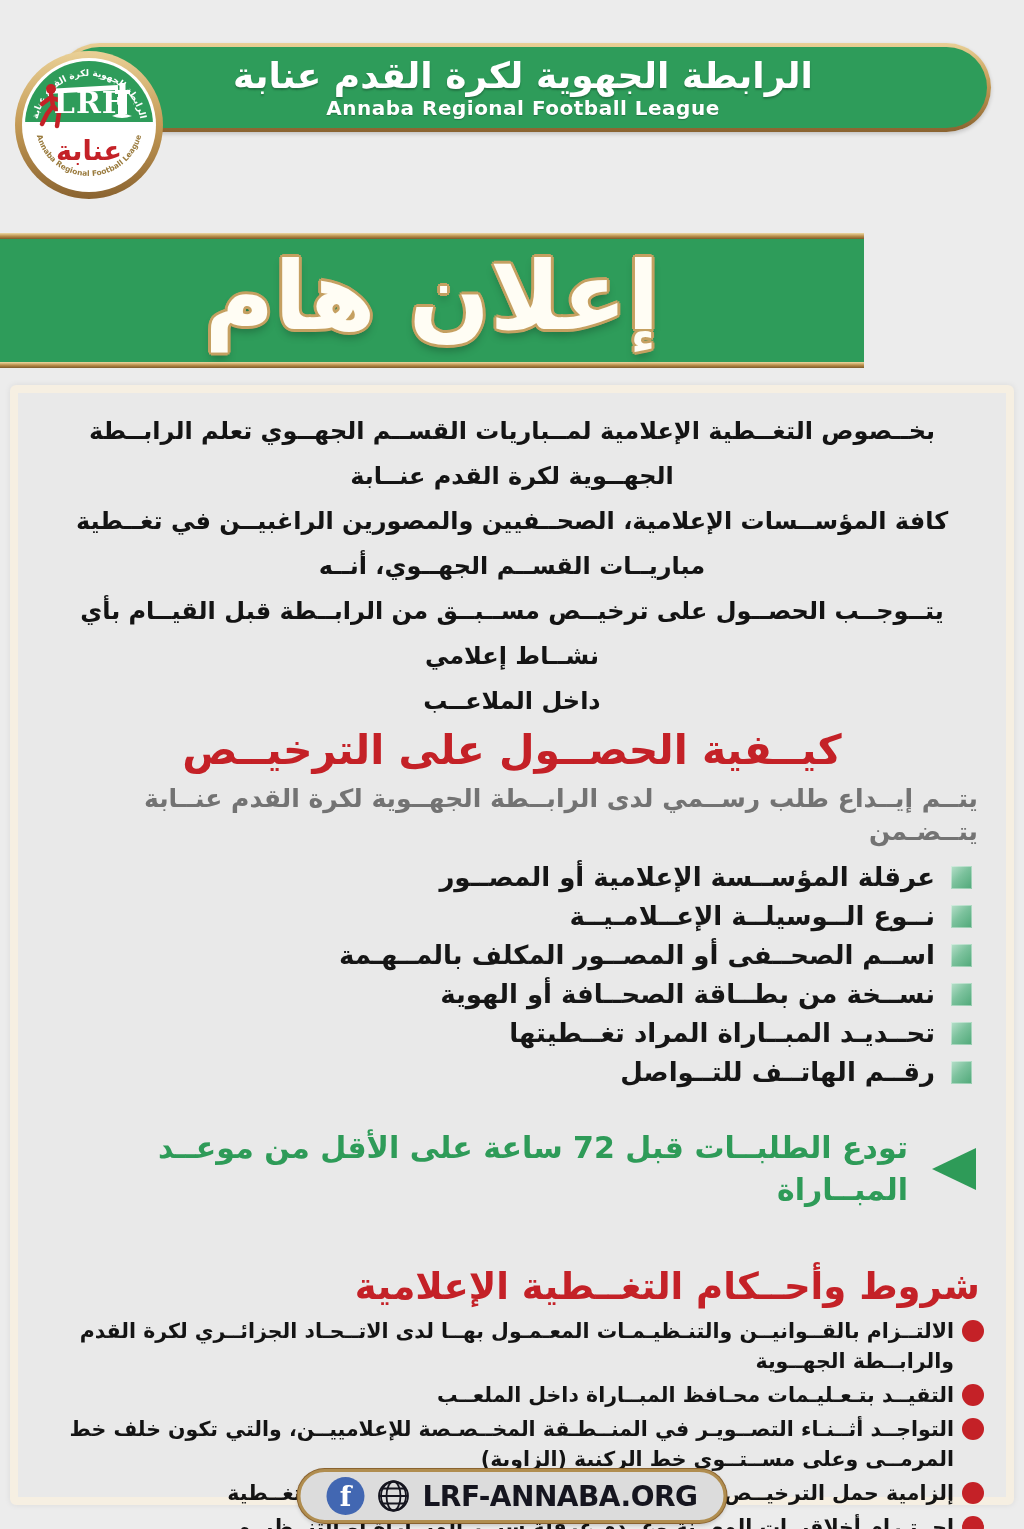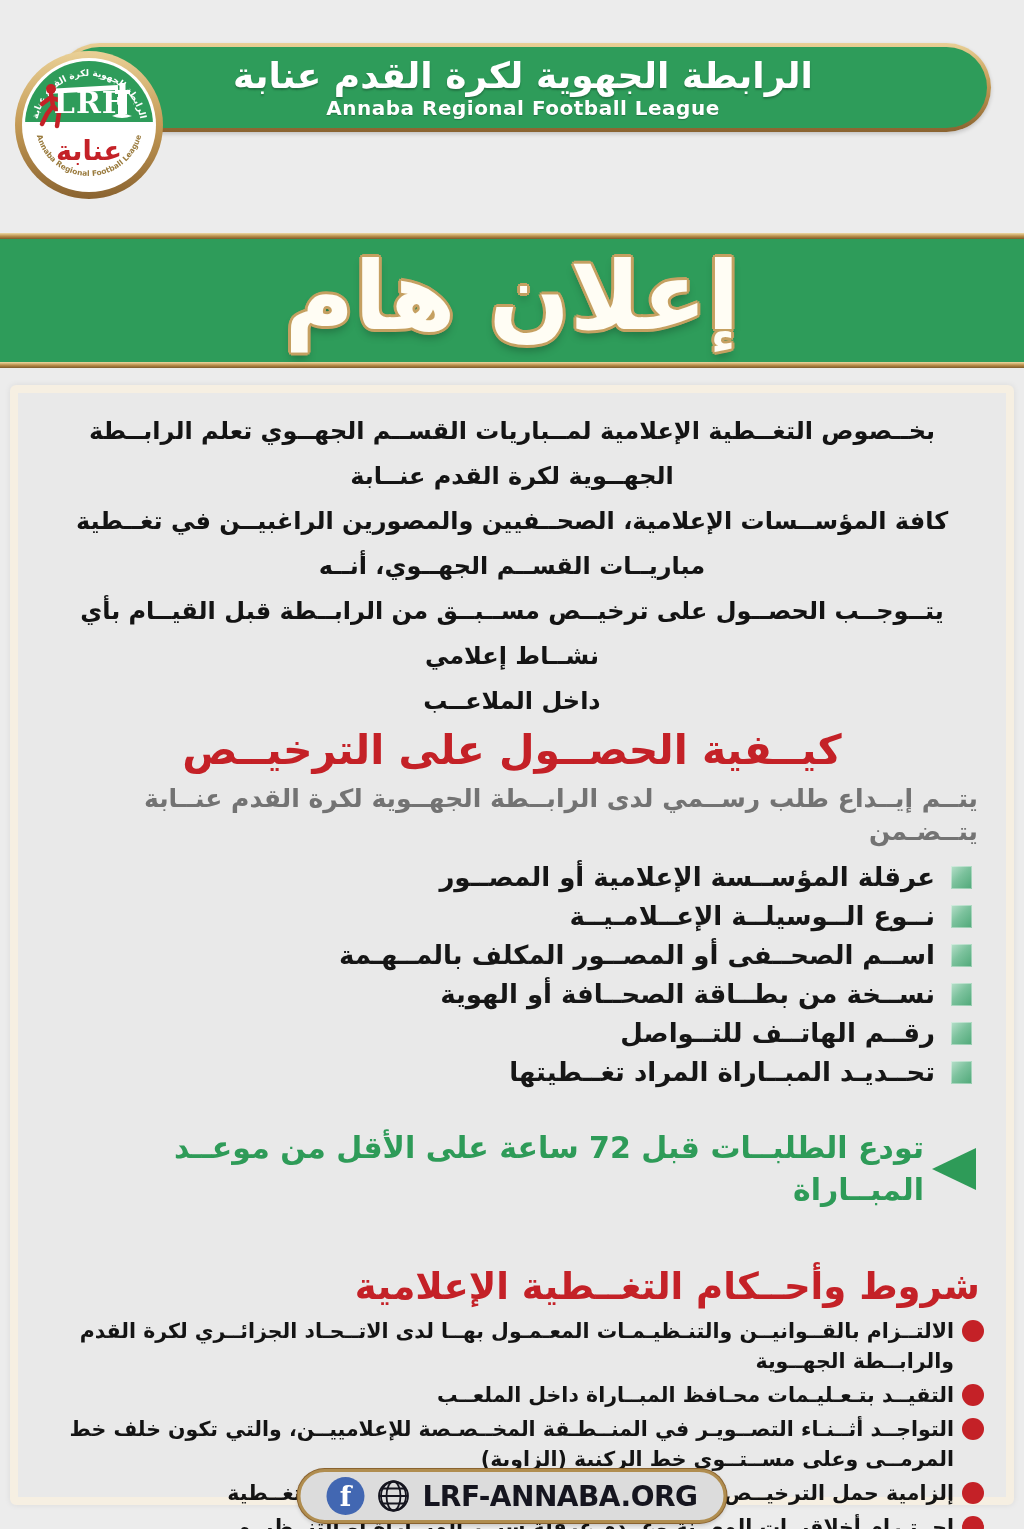--- a/index.html
+++ b/index.html
@@ -26,21 +26,21 @@
   .band-subtitle {
     color:#fff; font-weight:bold; font-size:20px; line-height:24px; letter-spacing:.5px;
     text-shadow:0 1px 1px rgba(0,0,0,.25);
   }
 
   
   .logo { position:absolute; top:50px; left:14px; width:150px; height:150px; }
 
   
   .banner {
-    position:absolute; top:233px; left:0; width:1024px; height:135px;
+    position:absolute; top:233px; left:0; width:864px; height:135px;
     background:#2e9c5a; display:flex; align-items:center; justify-content:center;
   }
   .banner::before, .banner::after {
     content:""; position:absolute; left:0; right:0; height:6px;
     background:linear-gradient(180deg,#eed9a2 0%,#b78c48 55%,#7d5a2a 100%);
   }
   .banner::before { top:0; }
   .banner::after { bottom:0; }
   .banner-title {
     direction:rtl; font-size:95px; font-weight:bold; color:#fffdf4; line-height:1;
@@ -78,21 +78,21 @@
     display:flex; align-items:center; gap:16px; margin-bottom:13px;
     padding-right:12px; font-size:26px; line-height:26px; font-weight:bold; color:#161616;
   }
   .sq {
     width:21px; height:23px; flex:none;
     background:linear-gradient(135deg,#b8e0cb 0%,#7cc29d 45%,#4fa878 100%);
     box-shadow:inset 0 0 0 1px rgba(255,255,255,.4);
   }
 
   .deadline {
-    direction:rtl; display:flex; align-items:center; gap:8px;
+    direction:rtl; display:flex; align-items:center; gap:24px;
     margin-top:42px; padding-right:8px;
   }
   .arrow {
     width:0; height:0; flex:none;
     border-top:21px solid transparent; border-bottom:21px solid transparent;
     border-right:44px solid #2e9b58;
   }
   .deadline-text { color:#2e9b58; font-weight:bold; font-size:30px; line-height:42px; }
 
   .terms-title {
@@ -223,26 +223,26 @@
           <span class="req-text">اســم الصحــفى أو المصــور المكلف بالمــهـمة</span>
         </li>
 
         <li class="req-item">
           <span class="sq"></span>
           <span class="req-text">نســخة من بطــاقة الصحــافة أو الهوية</span>
         </li>
 
         <li class="req-item">
           <span class="sq"></span>
+          <span class="req-text">تحــديـد المبــاراة المراد تغــطيتها</span>
+        </li>
+
+        <li class="req-item">
+          <span class="sq"></span>
           <span class="req-text">رقــم الهاتــف للتــواصل</span>
-        </li>
-
-        <li class="req-item">
-          <span class="sq"></span>
-          <span class="req-text">تحــديـد المبــاراة المراد تغــطيتها</span>
         </li>
       </ul>
 
     <div class="deadline">
       <span class="arrow"></span>
       <span class="deadline-text">تودع الطلبــات قبل 72 ساعة على الأقل من موعــد المبــاراة</span>
     </div>
 
     <h3 class="terms-title">شروط وأحــكام التغــطية الإعلامية</h3>
 

